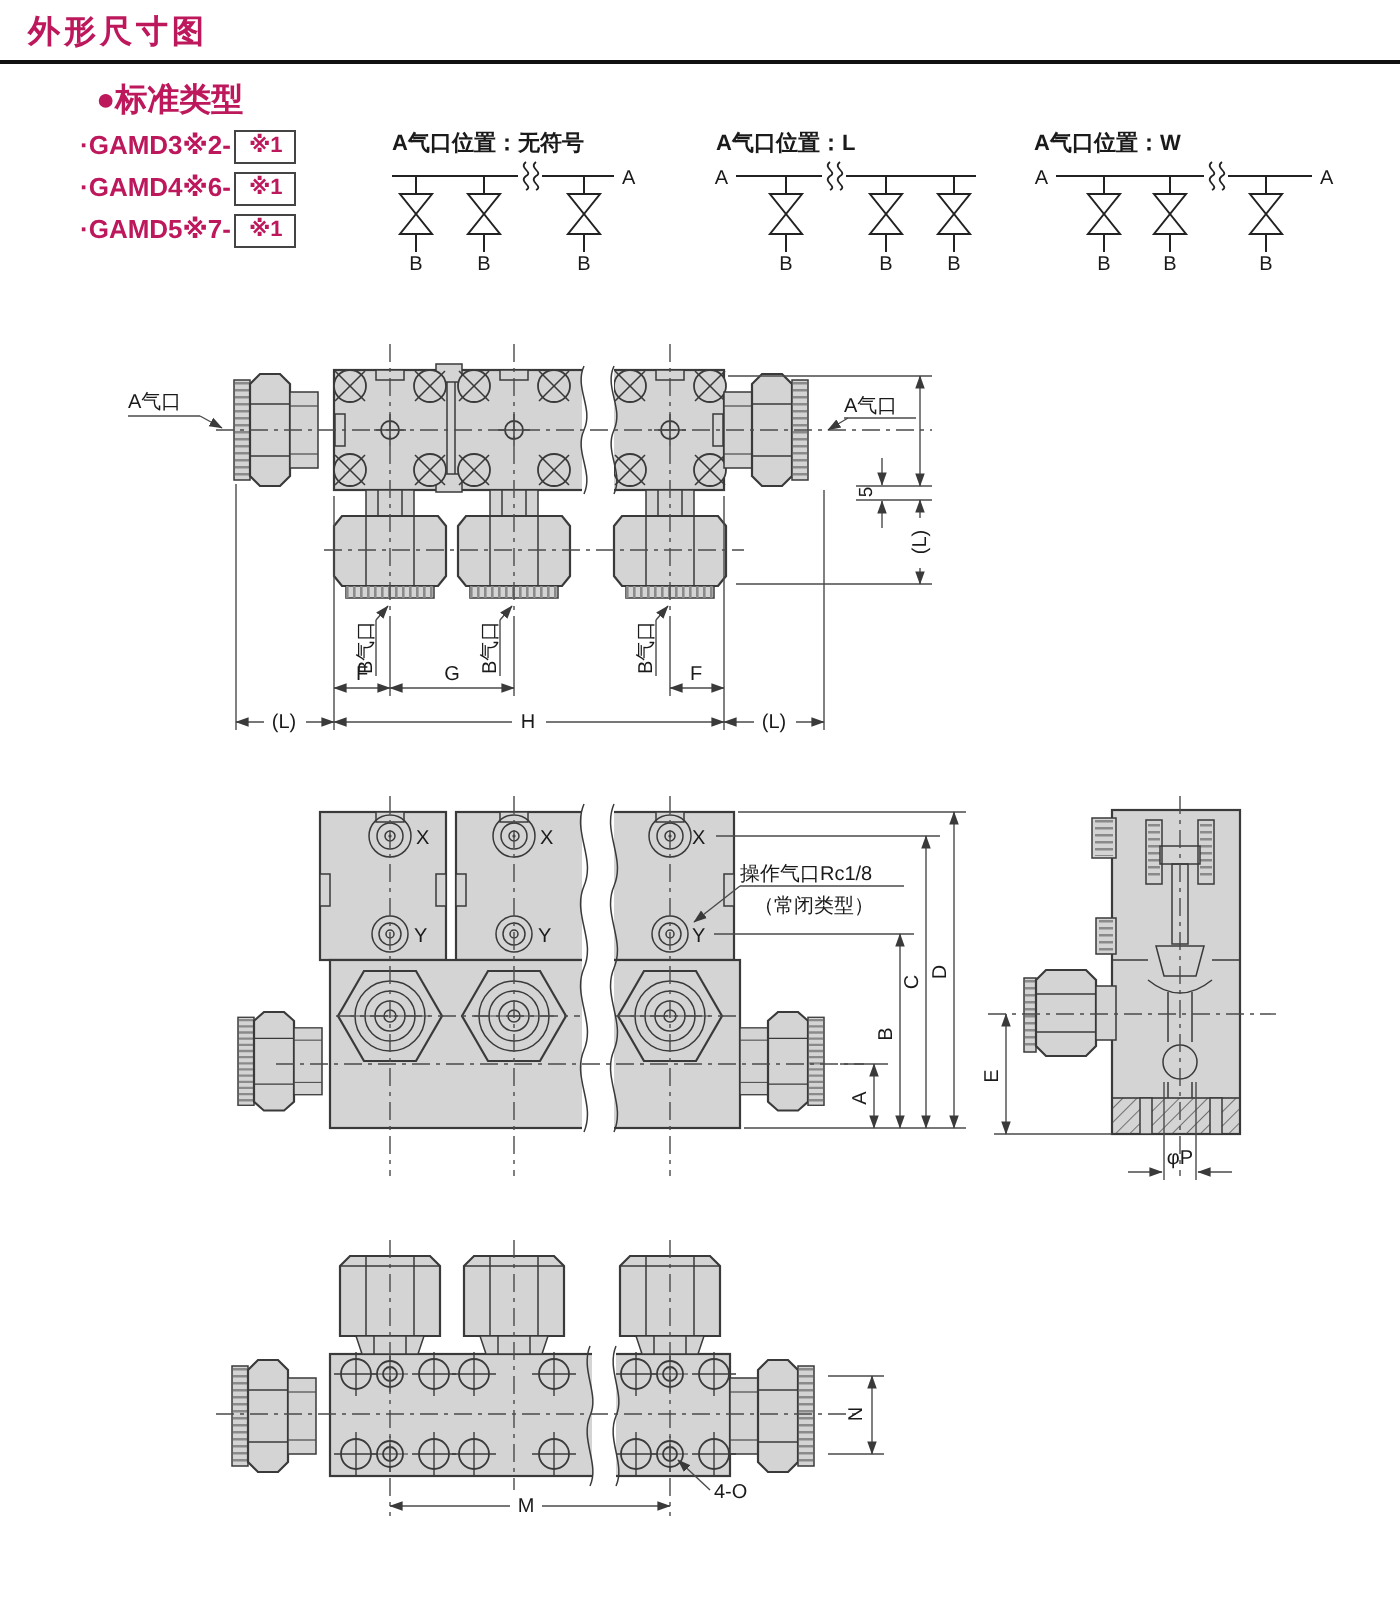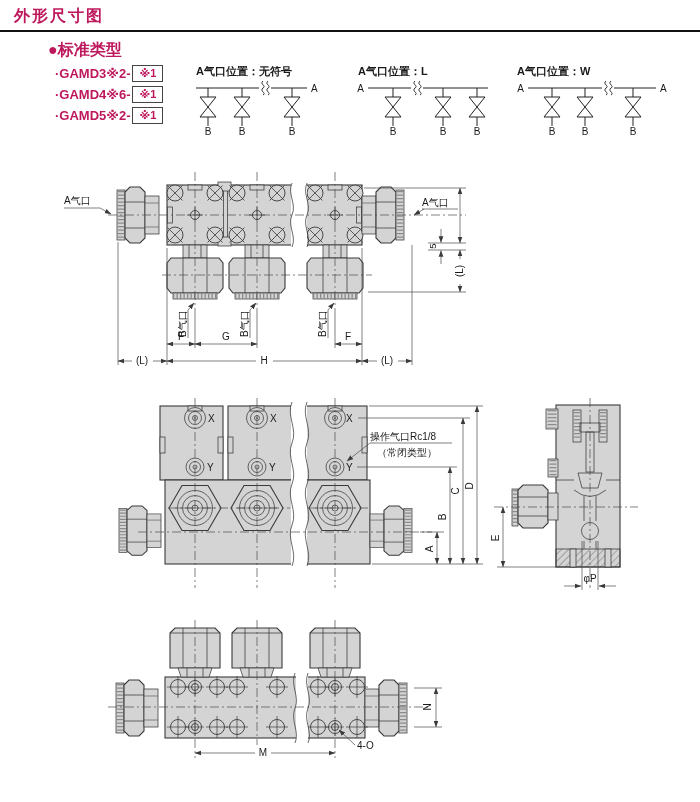--- a/index.html
+++ b/index.html
@@ -1,21 +1,21 @@
 <!DOCTYPE html>
 <html><head>
 <meta charset="utf-8">
 <style>
   html,body{margin:0;padding:0;background:#ffffff;}
   #page{position:relative;width:700px;height:802px;background:#fff;overflow:hidden;
         font-family:"Liberation Sans","DejaVu Sans",sans-serif;color:#be185d;}
   #main-title{position:absolute;left:14px;top:6px;font-size:16px;font-weight:bold;letter-spacing:2px;}
   #title-rule{position:absolute;left:0;top:30px;width:700px;height:0;border-top:2px solid #111;}
   #std-heading{position:absolute;left:12px;top:40px;font-size:16px;font-weight:bold;margin-left:36px;}
-  .model-row{position:absolute;left:40px;font-size:13px;font-weight:bold;display:flex;align-items:center;height:18px;margin-left:15px;}
+  .model-row{position:absolute;left:40px;font-size:13px;font-weight:bold;display:flex;align-items:center;height:18px;}
   .model-suffix{display:inline-block;border:1px solid #444;font-size:11px;font-weight:bold;
                 padding:1px 6px;margin-left:2px;line-height:13px;}
   #drawing-svg{position:absolute;left:0;top:0;}
   svg text{fill:#1a1a1a;}
   .t10{font-size:10px;} .t10b{font-size:11px;font-weight:bold;} .t9{font-size:9.5px;}
   .outline{fill:#d4d4d4;stroke:#3a3a3a;stroke-width:1.1;}
   .det{fill:none;stroke:#3a3a3a;stroke-width:0.75;}
   .detf{fill:#d4d4d4;stroke:#3a3a3a;stroke-width:0.75;}
   .thin{fill:none;stroke:#4a4a4a;stroke-width:0.6;}
   .cl{fill:none;stroke:#4a4a4a;stroke-width:0.7;stroke-dasharray:9 3 2 3;}
@@ -33,21 +33,21 @@
 
   <div class="model-row" style="top:64px;">
     <span>·GAMD3※2-</span>
       <span class="model-suffix">※1</span>
   </div>
   <div class="model-row" style="top:85px;">
     <span>·GAMD4※6-</span>
       <span class="model-suffix">※1</span>
   </div>
   <div class="model-row" style="top:106px;">
-    <span>·GAMD5※2-</span>
+    <span>·GAMD5※7-</span>
       <span class="model-suffix">※1</span>
   </div>
 
   <svg id="drawing-svg" width="700" height="802" viewBox="0 0 700 802">
     <defs>
       <marker id="arr" viewBox="0 0 10 10" refX="9" refY="5" markerWidth="10" markerHeight="10" orient="auto-start-reverse">
         <path d="M0,1.6 L9.5,5 L0,8.4 z" fill="#3a3a3a"></path>
       </marker>
       <pattern id="hatch" width="5" height="5" patternTransform="rotate(45)" patternUnits="userSpaceOnUse">
         <line x1="0" y1="0" x2="0" y2="5" stroke="#555" stroke-width="0.8"></line>

